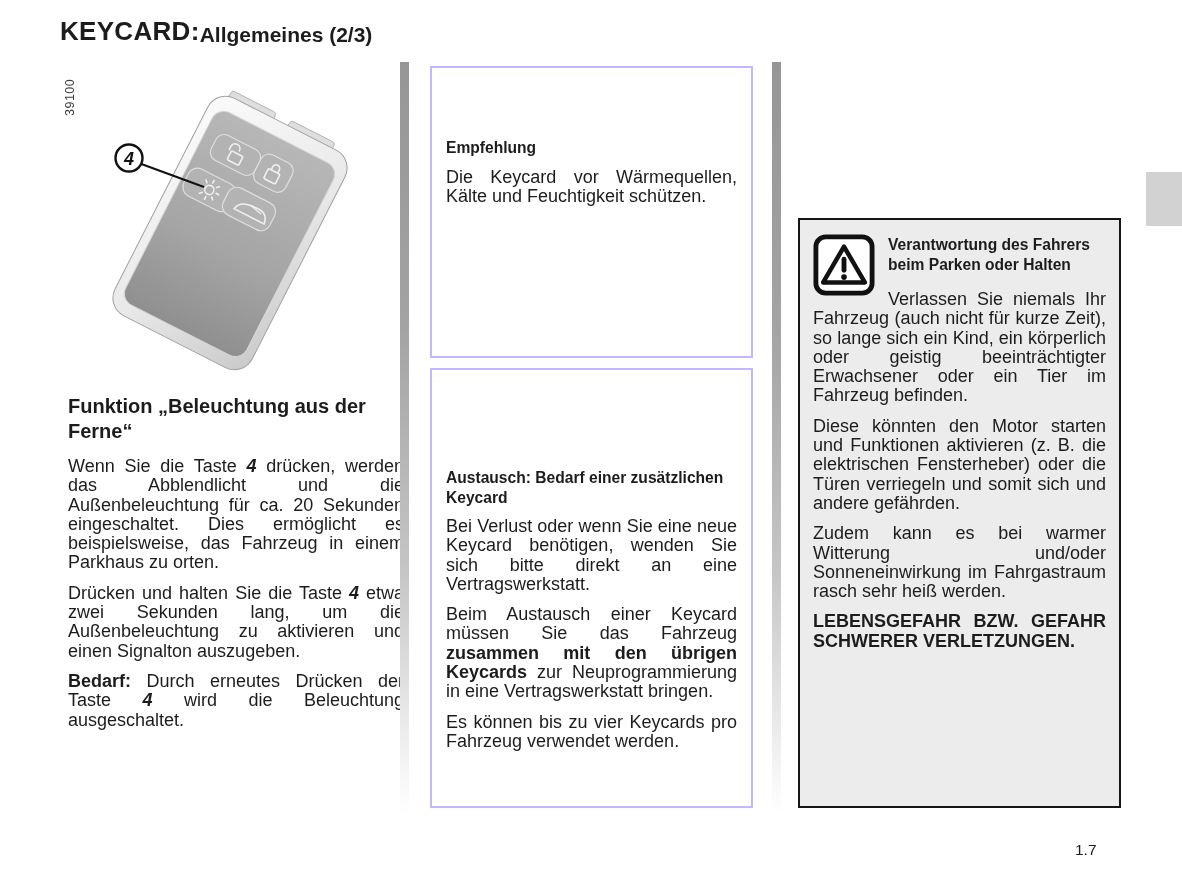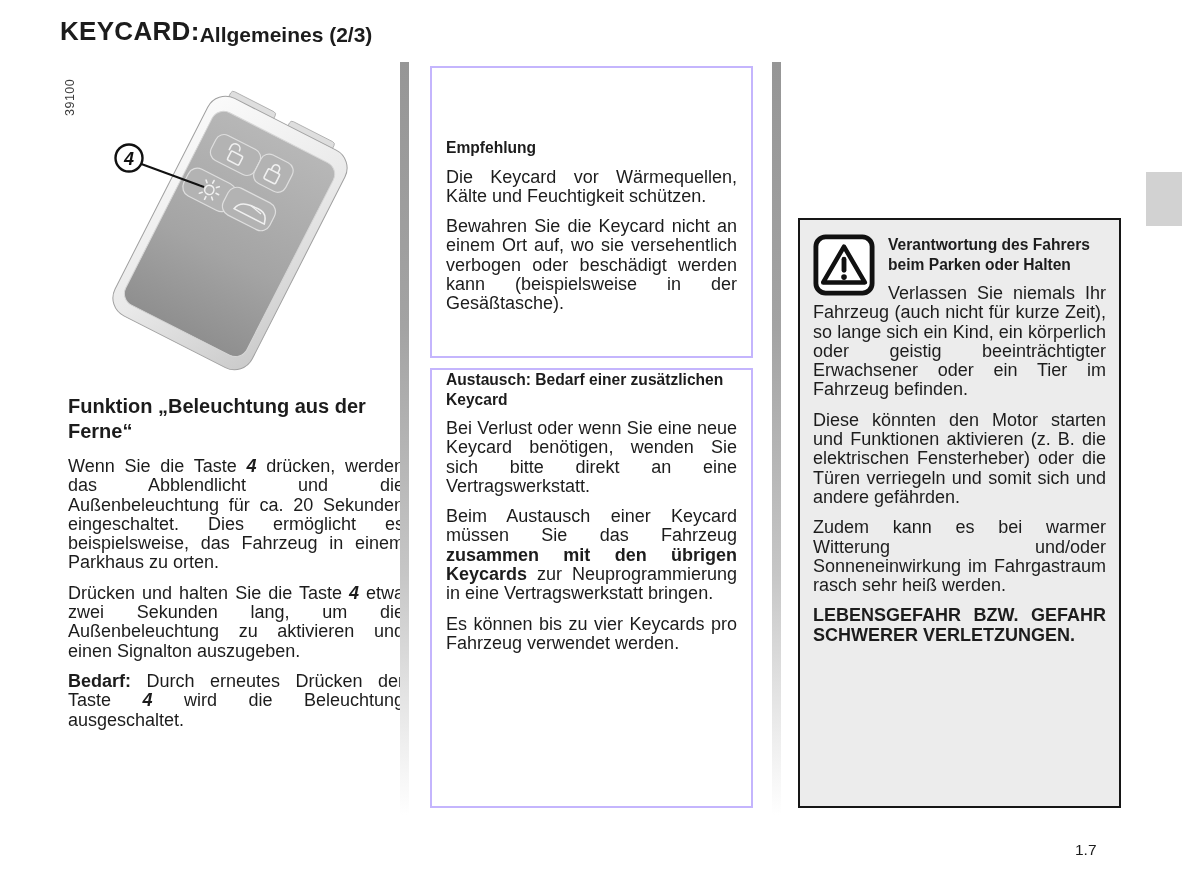--- a/index.html
+++ b/index.html
@@ -62,21 +62,21 @@
   
   .outline-box {
     position: absolute;
     left: 430px;
     width: 323px;
     border: 2px solid #c4b5fd;
     background: #ffffff;
     padding: 0 14px;
   }
   .box-recommendation { top: 66px;  height: 292px; padding-top: 70px; }
-  .box-replacement    { top: 368px; height: 440px; }
+  .box-replacement    { top: 368px; height: 440px; padding-top: 98px; }
   .outline-box h3 {
     font-size: 15.6px;
     line-height: 19.5px;
     font-weight: bold;
     margin-bottom: 10px;
   }
 
   
   .warning-box {
     position: absolute;
@@ -88,21 +88,21 @@
   .warning-box .warn-icon {
     float: left;
     width: 62px; height: 62px;
     margin: 2px 13px 6px 0;
   }
   .warning-box h3 {
     font-size: 15.6px;
     line-height: 19.5px;
     font-weight: bold;
     padding-top: 3px;
-    margin-bottom: 10px;
+    margin-bottom: 16px;
   }
   .warning-box p.body.strong { font-weight: bold; }
 
   
   .side-tab {
     position: absolute;
     left: 1146px; top: 172px;
     width: 36px; height: 54px;
   }
 
@@ -199,21 +199,20 @@
 
   <p class="body"><span class="inline-bold">Bedarf:</span><span> Durch erneutes Drücken der Taste </span><span class="key-ref">4</span><span> wird die Beleuchtung ausgeschaltet.</span></p>
 </section>
 
 <div class="v-bar bar-1"></div>
 <div class="v-bar bar-2"></div>
 
 <section class="outline-box box-recommendation">
   <h3>Empfehlung</h3>
   <p class="body">Die Keycard vor Wärmequellen, Kälte und Feuchtigkeit schützen.</p>
-  <p class="body">Bewahren Sie die Keycard nicht an einem Ort auf, wo sie versehentlich verbogen oder beschädigt werden kann (beispielsweise in der Gesäßtasche).</p>
 </section>
 
 <section class="outline-box box-replacement">
   <h3>Austausch: Bedarf einer zusätzlichen Keycard</h3>
   <p class="body">Bei Verlust oder wenn Sie eine neue Keycard benötigen, wenden Sie sich bitte direkt an eine Vertragswerkstatt.</p>
   <p class="body"><span>Beim Austausch einer Keycard müssen Sie das Fahrzeug </span><span class="inline-bold">zusammen mit den übrigen Keycards</span><span> zur Neuprogrammierung in eine Vertragswerkstatt bringen.</span></p>
   <p class="body">Es können bis zu vier Keycards pro Fahrzeug verwendet werden.</p>
 </section>
 
 <aside class="warning-box" style="background: rgb(236, 236, 236);">

